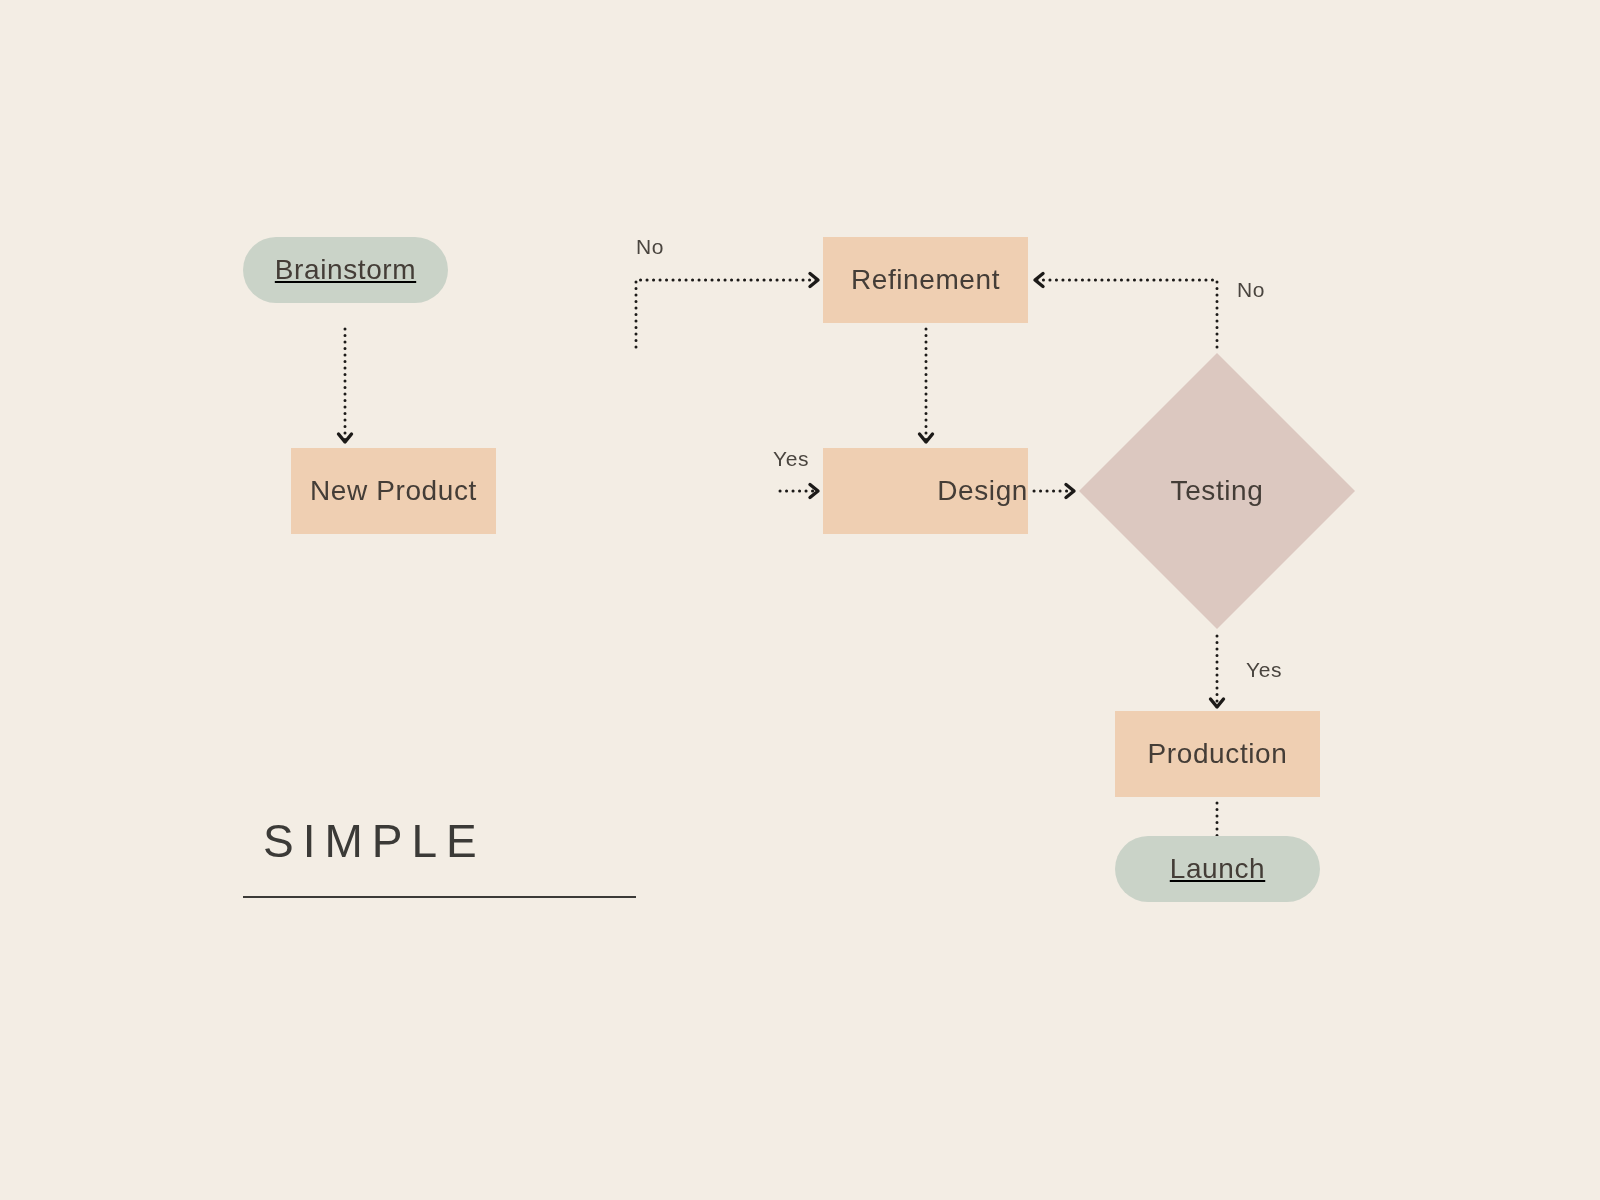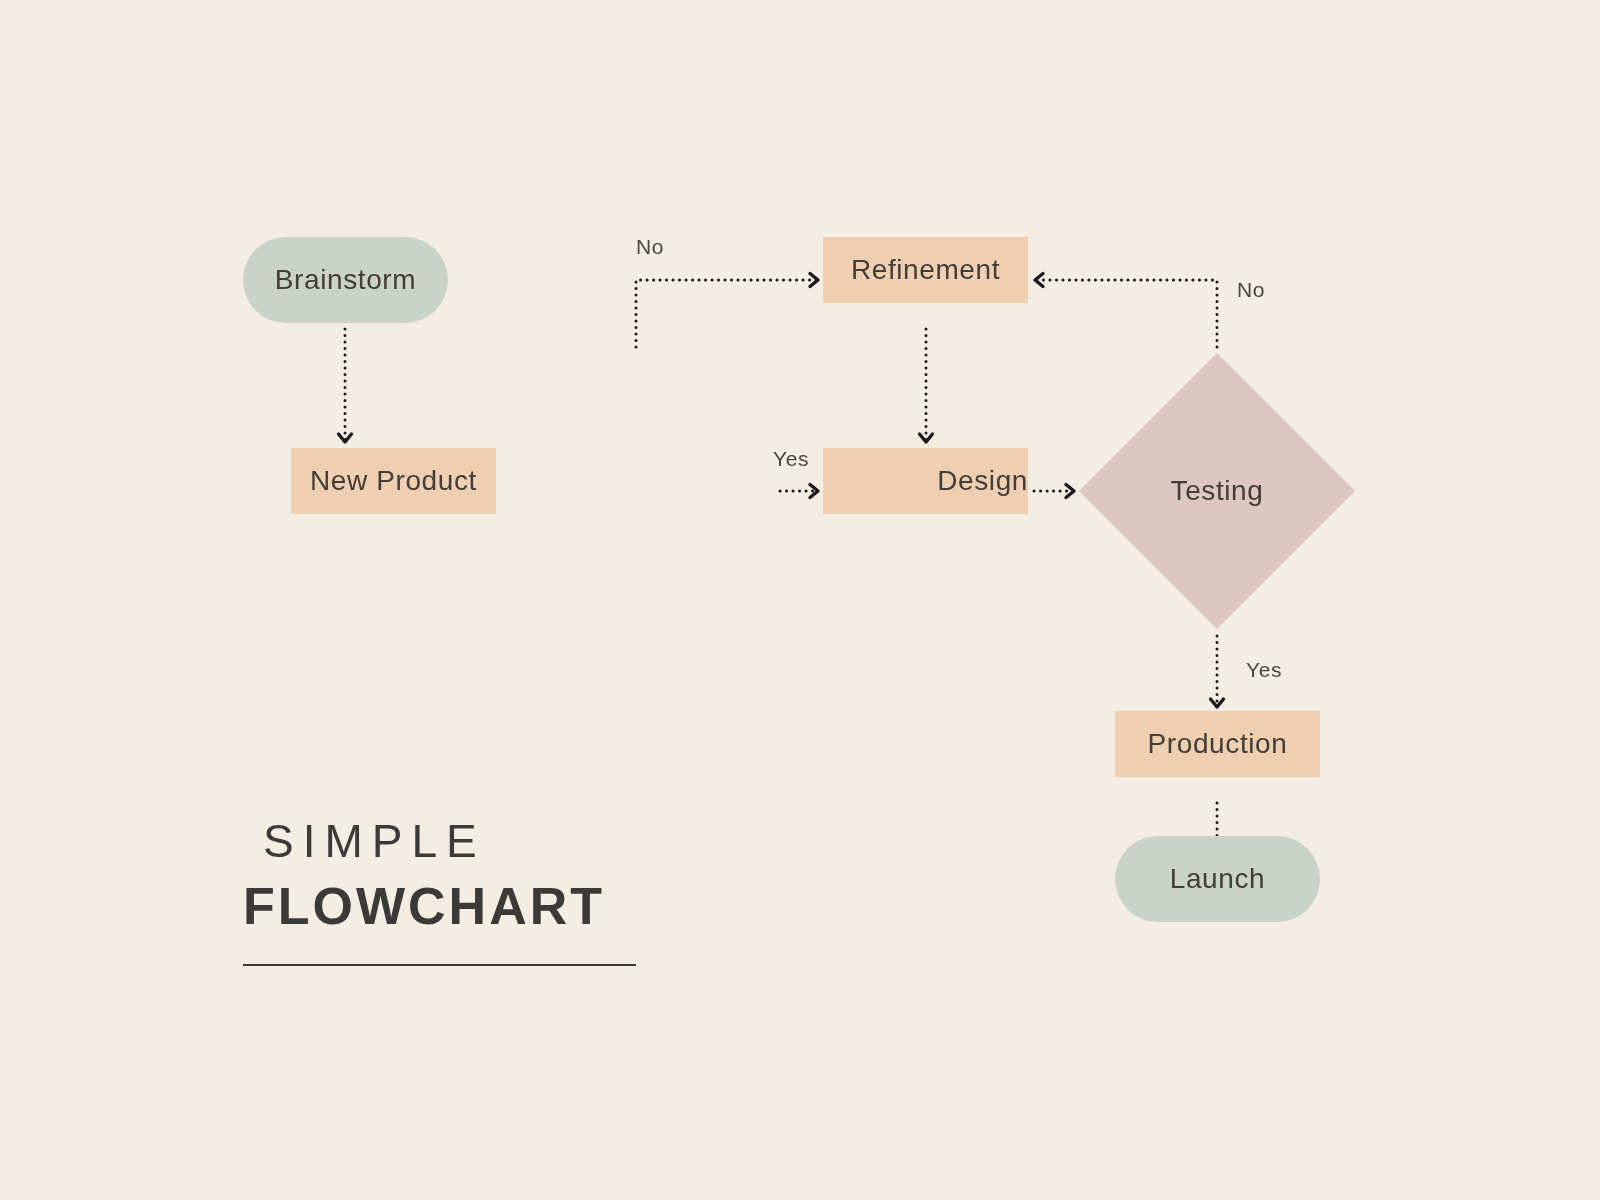--- a/index.html
+++ b/index.html
@@ -41,26 +41,27 @@
     align-items: center;
     justify-content: center;
     box-sizing: border-box;
   }
   .node span {
     font-size: 28px;
     letter-spacing: 0.6px;
     color: var(--node-text, #443d37);
   }
   .terminal {
-    width: 205px; height: 86px;
+    width: 205px; height: 66px;
     border-radius: 43px;
     background: var(--terminal-fill, #cad3c8);
+    text-decoration: underline;
   }
   .process {
-    width: 205px; height: 66px;
+    width: 205px; height: 86px;
     background: var(--process-fill, #efcfb2);
   }
   .decision {
     width: 276px; height: 276px;
     background: var(--decision-fill, #dcc8c0);
     clip-path: polygon(50% 0, 100% 50%, 50% 100%, 0 50%);
   }
   #node-brainstorm  { left: 243px;  top: 237px; }
   #node-new-product { left: 243px;  top: 448px; margin-left: 48px; }
   #node-prototype   { left: 498px;  top: 353px; }
@@ -162,17 +163,16 @@
     <span>Launch</span>
   </div>
 
   <div class="edge-label" id="label-prototype-no">No</div>
   <div class="edge-label" id="label-prototype-yes">Yes</div>
   <div class="edge-label" id="label-testing-no">No</div>
   <div class="edge-label" id="label-testing-yes">Yes</div>
 
   <div class="title-block">
     <div class="title-line1">SIMPLE</div>
-    <div class="title-line2">FLOWCHART</div>
     <div class="title-rule"></div>
   </div>
 
 </div>
 
 </body></html>

